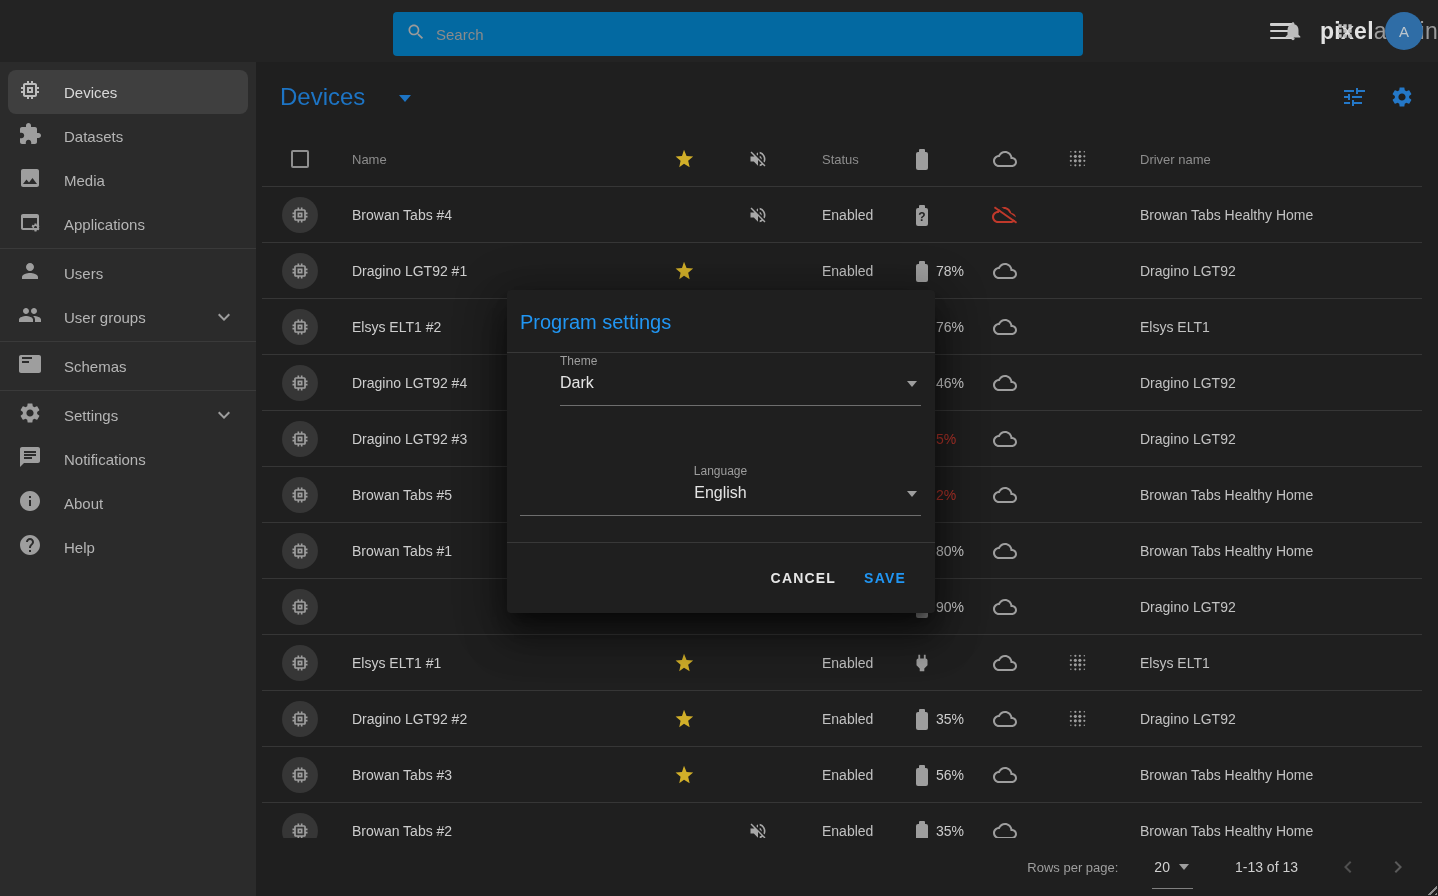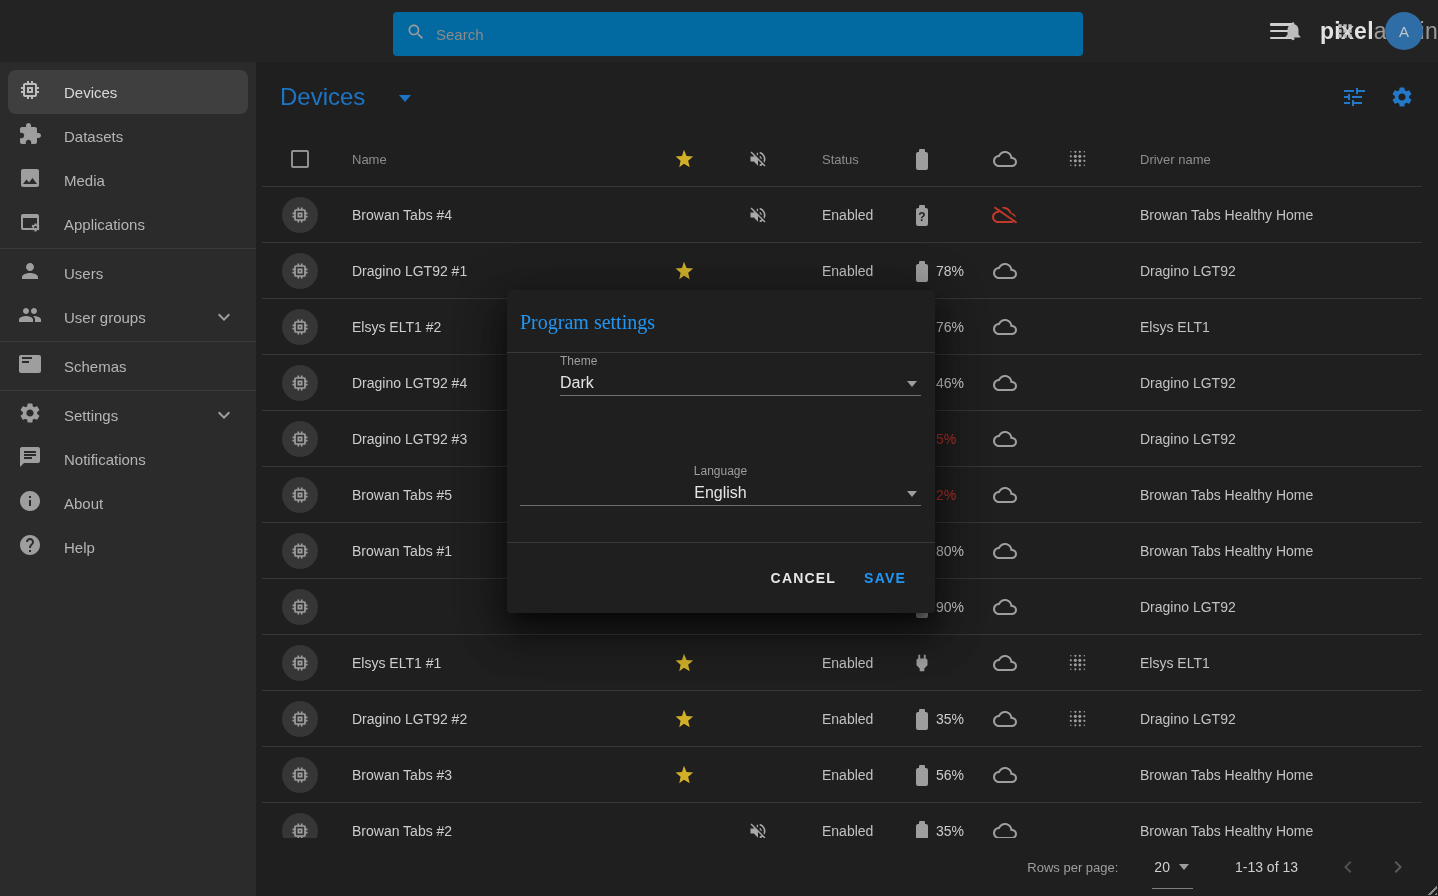--- a/index.html
+++ b/index.html
@@ -77,26 +77,26 @@
   .pg-prev { margin-left:38px; width:24px; height:24px; cursor:pointer; }
   .pg-next { margin-left:26px; margin-right:28px; width:24px; height:24px; cursor:pointer; }
 
   .grip { position:absolute; right:1px; bottom:1px; width:13px; height:13px; z-index:40;
           background:repeating-linear-gradient(135deg, transparent 0 3px, #8a8a8a 3px 4.5px);
           clip-path:polygon(100% 0, 100% 100%, 0 100%); }
 
   
   .dialog { position:absolute; left:507px; top:290px; width:428px; height:323px; background:#1f1f1f; border-radius:4px; z-index:50;
             box-shadow:0 11px 15px -7px rgba(0,0,0,.5), 0 24px 38px 3px rgba(0,0,0,.35), 0 9px 46px 8px rgba(0,0,0,.3); }
-  .dlg-title { position:absolute; left:13px; top:21px; font-size:20px; font-weight:500; color:#2196f3;font-family:Liberation Serif, serif; }
+  .dlg-title { position:absolute; left:13px; top:21px; font-size:20px; font-weight:500; color:#2196f3; }
   .dlg-div1 { position:absolute; left:0; right:0; top:62px; height:1px; background:#383838; }
   .dlg-field { position:absolute; left:13px; right:14px; }
   .dlg-field.f1 { top:64px;margin-left:40px; } .dlg-field.f2 { top:174px;text-align:center; }
   .dlg-label { font-size:12px; color:#9e9e9e; }
-  .dlg-select { position:relative; margin-top:6px; padding-bottom:3px; border-bottom:1px solid #6e6e6e; cursor:pointer; }
+  .dlg-select { position:relative; margin-top:6px; padding-bottom:13px; border-bottom:1px solid #6e6e6e; cursor:pointer; }
   .dlg-value { font-size:16px; color:#e4e4e4; }
   .dlg-caret { position:absolute; right:4px; top:7px; width:0; height:0; border-left:5px solid transparent; border-right:5px solid transparent; border-top:6px solid #9e9e9e; }
   .dlg-div2 { position:absolute; left:0; right:0; top:252px; height:1px; background:#383838; }
   .dlg-actions { position:absolute; left:0; right:0; top:252px; bottom:0; display:flex; align-items:center; justify-content:flex-end; padding-right:29px; gap:28px; }
   .dlg-btn { font-size:14px; font-weight:700; letter-spacing:1.2px; cursor:pointer; background:none; border:none; font-family:"Liberation Sans",sans-serif; }
   .dlg-btn.cancel { color:#e6e6e6; }
   .dlg-btn.save { color:#2196f3; }
 </style>
 </head>
 <body>

